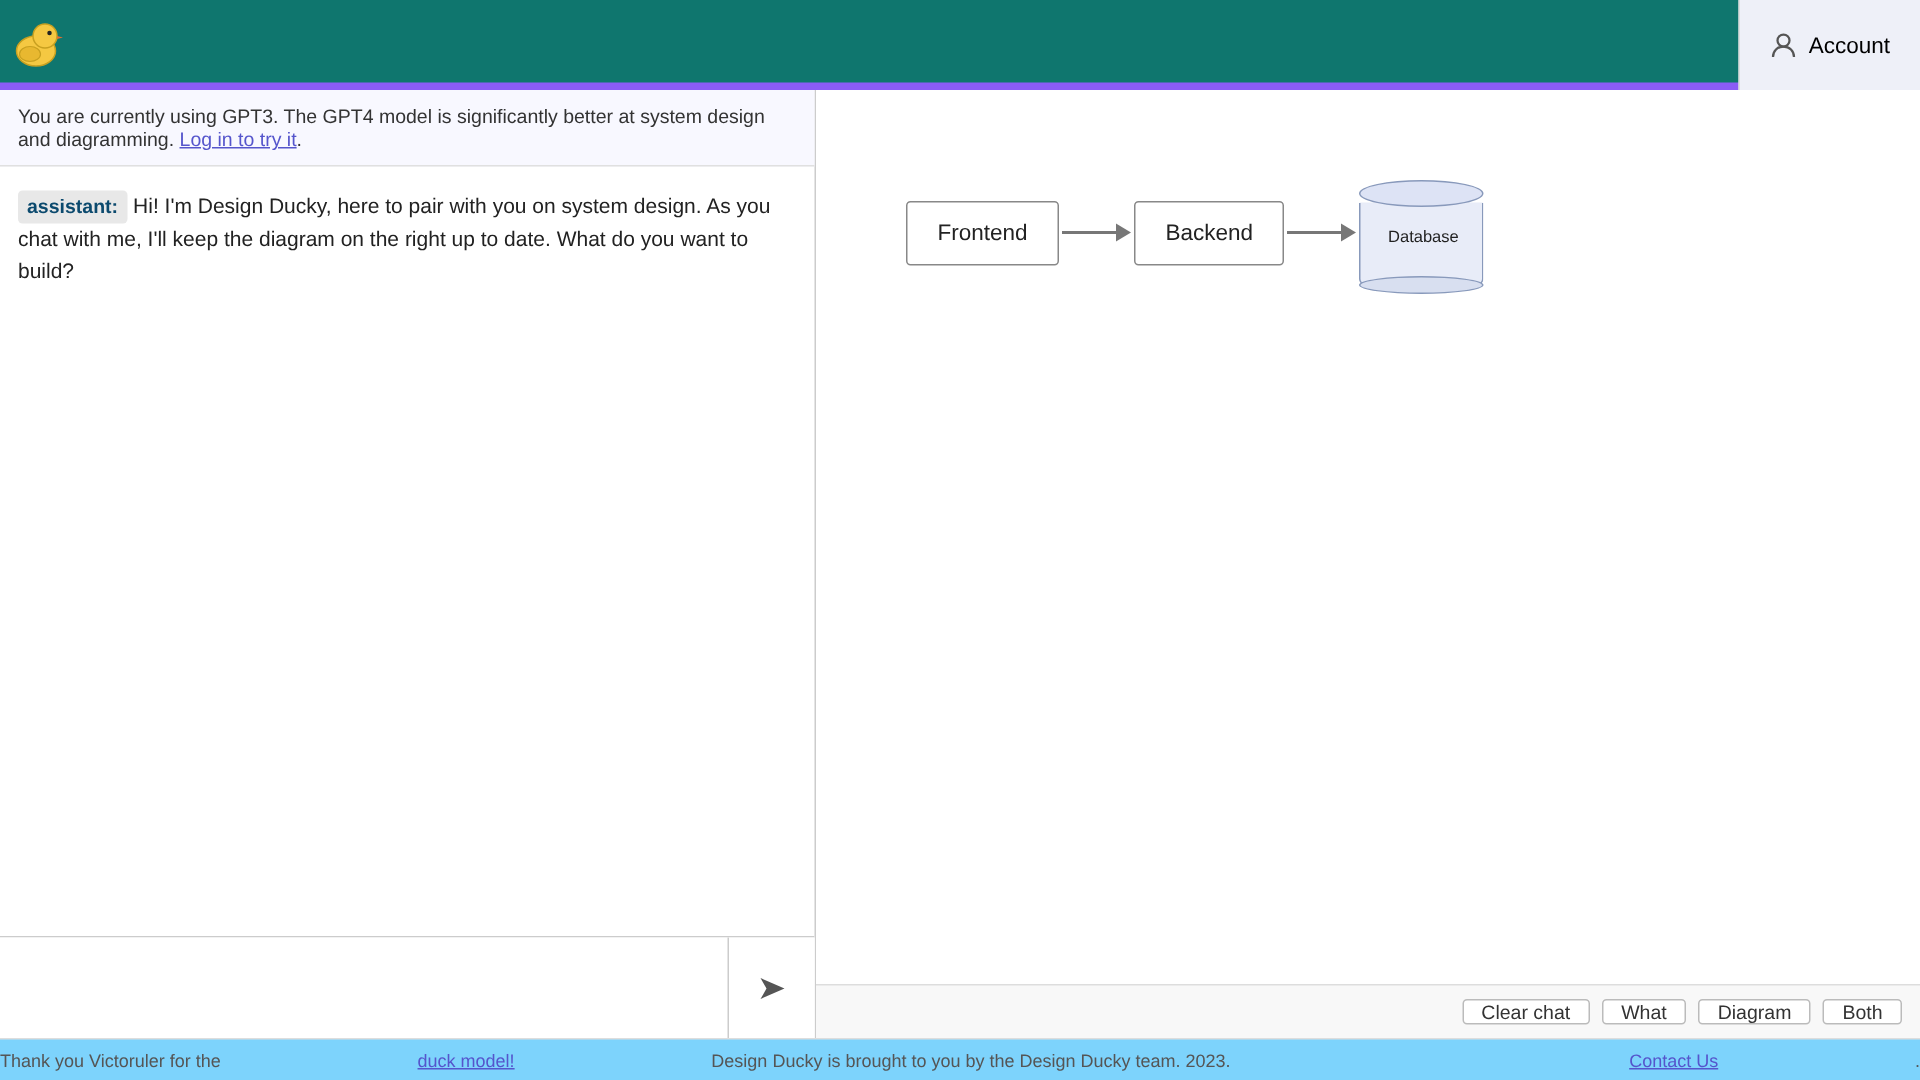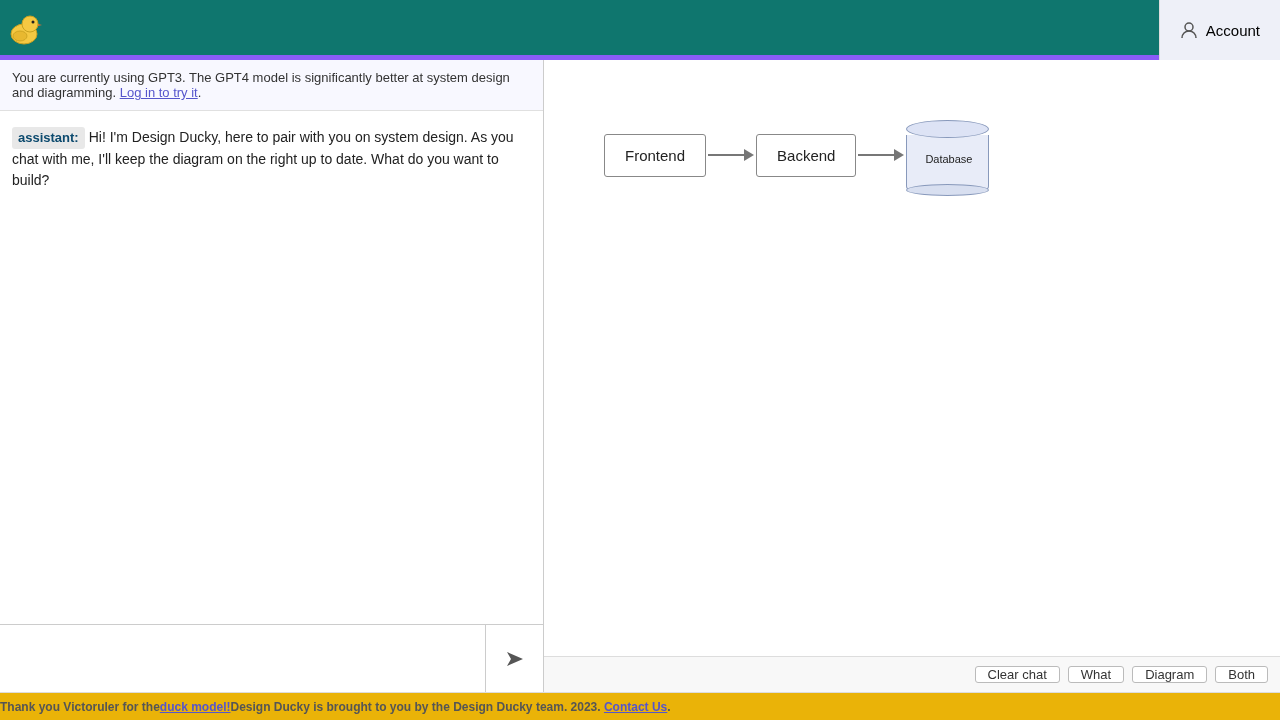--- a/index.html
+++ b/index.html
@@ -252,29 +252,28 @@
       background: #fff;
       border-radius: 3px;
       font-size: 13px;
       cursor: pointer;
       color: #333;
     }
 
     
     .footer {
       height: 28px;
-      background: #eab308;
+      background: #7dd3fc;
       border-top: 1px solid #ddd;
       display: flex;
       align-items: center;
-      justify-content: flex-start;
+      justify-content: space-between;
       font-size: 12px;
       color: #555;
       flex-shrink: 0;
-      font-weight: bold;
     }
     .footer a {
       color: #5555cc;
       text-decoration: underline;
       cursor: pointer;
     }
   </style>
 </head>
 <body>
 

